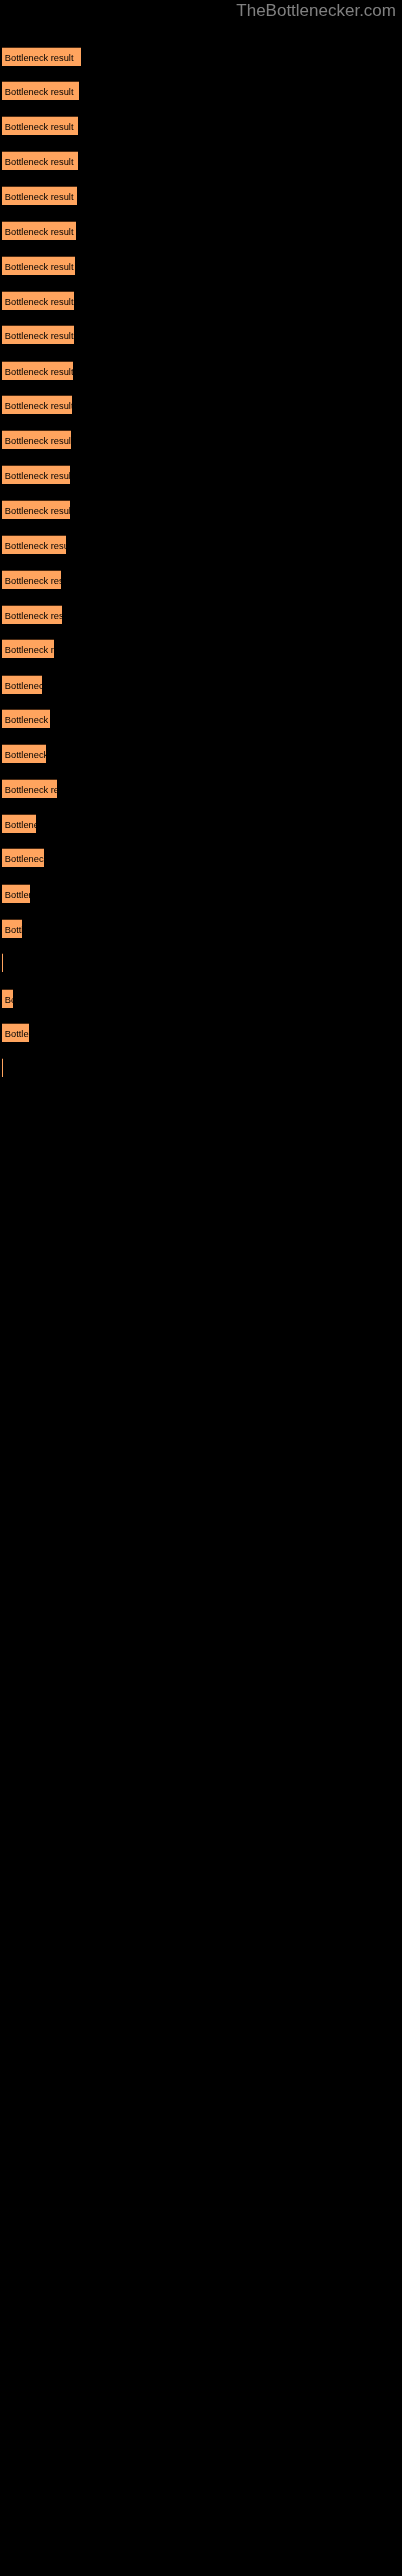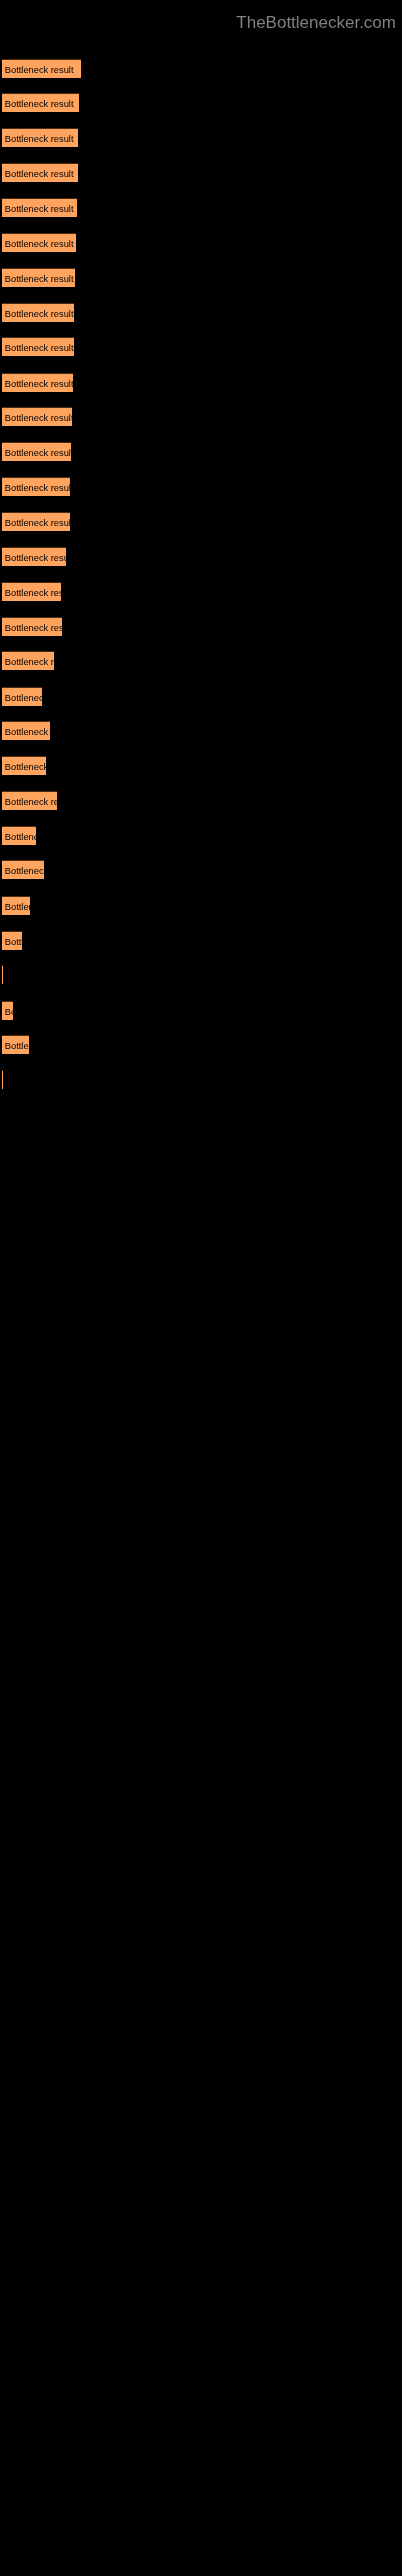--- a/index.html
+++ b/index.html
@@ -24,21 +24,21 @@
     color: #808080;
     font-size: 17px;
     line-height: 21px;
     font-family: "Liberation Sans", sans-serif;
     white-space: nowrap;
     letter-spacing: 0px;
   }
 
   .chart-area {
     position: absolute;
-    top: 12px;
+    top: 0px;
     left: 0px;
     width: 403px;
     height: 2288px;
   }
 
   .bar-row {
     position: absolute;
     left: 1.6px;
     height: 18.5px;
   }

